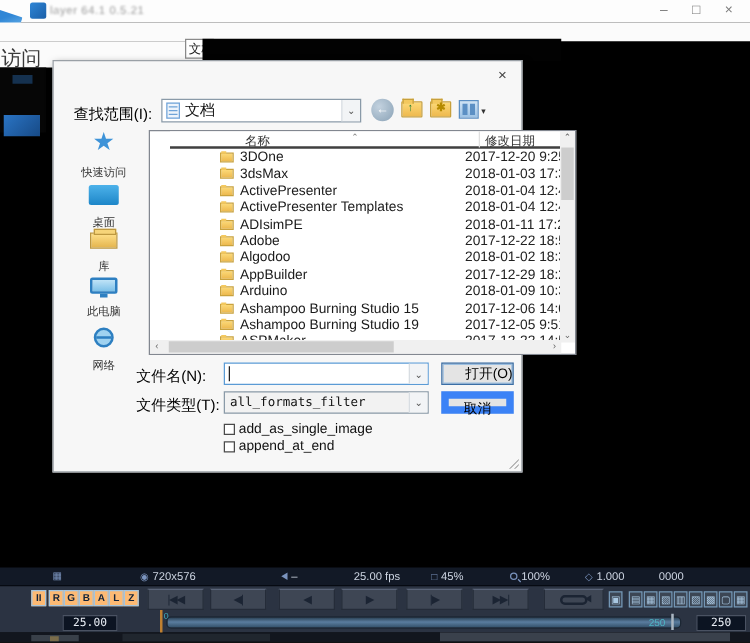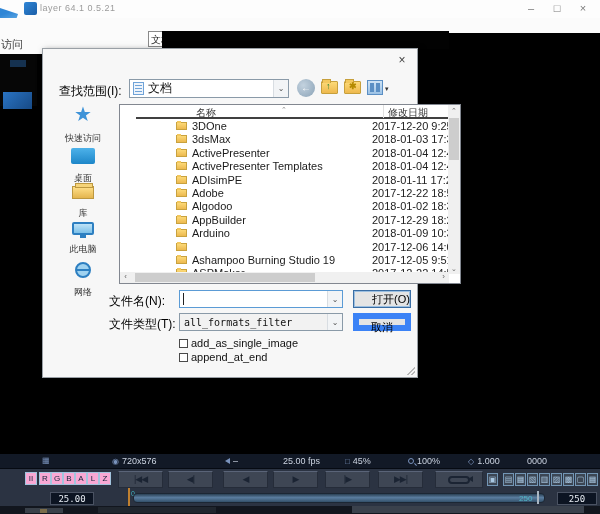--- a/index.html
+++ b/index.html
@@ -13,21 +13,21 @@
               background:linear-gradient(135deg,#2f86d6,#1b5fa8); border-radius:2px; }
   .app-swoosh { position:absolute; left:0px; top:8px; width:18px; height:30px;
                 background:linear-gradient(160deg,#2f86d6 20%,#6db3e8 60%, transparent 61%);
                 clip-path:polygon(0 0,100% 20%,55% 100%,0 70%); }
   .win-title { position:absolute; left:40px; top:3px; font-size:9px; color:#9b9b9b;
                filter:blur(0.7px); letter-spacing:.5px; }
   .win-controls { position:absolute; right:4px; top:0; height:18px; display:flex; }
   .win-btn { width:26px; height:18px; text-align:center; line-height:17px; font-size:11px; color:#7a7a7a; }
   .substrip { position:absolute; left:0; top:18px; width:600px; height:15px; background:#fbfbfb; }
   .frag-white { position:absolute; left:0; top:33px; width:163px; height:21px; background:#fbfbfb; }
-  .frag-label { position:absolute; left:1px; top:37px; font-size:11px; color:#3a3a3a; }
+  .frag-label { position:absolute; left:1px; top:37px; font-size:16px; color:#3a3a3a; }
   .frag-black { position:absolute; left:0; top:54px; width:37px; height:52px; background:#060606; }
   .frag-blue1 { position:absolute; left:3px; top:92px; width:29px; height:17px;
                 background:linear-gradient(135deg,#2a74c4,#174a86); }
   .frag-blue2 { position:absolute; left:10px; top:60px; width:16px; height:7px; background:#15314f; }
   .tooltip-box { position:absolute; left:148px; top:31px; width:23px; height:16px; background:#fff;
                  border:1px solid #8a8a8a; font-size:10px; color:#222; overflow:hidden;
                  line-height:15px; padding-left:2px; white-space:nowrap; }
   .black-strip { position:absolute; left:162px; top:31px; width:287px; height:18px; background:#020202; }
 
   
@@ -130,22 +130,22 @@
   .sb-ic { color:#7a93bd; font-size:8px; }
   .mag-ico { width:6px; height:6px; border:1px solid #7a93bd; border-radius:50%; position:relative; }
   .mag-ico::after { content:""; position:absolute; left:5px; top:5px; width:3px; height:1px;
                     background:#7a93bd; transform:rotate(45deg); }
   .spk-ico { width:0; height:0; border-top:3px solid transparent; border-bottom:3px solid transparent;
              border-right:5px solid #7a93bd; }
 
   
   .controls { position:absolute; left:0; top:468px; width:600px; height:38px; background:#2b3342;
               border-top:1px solid #060a12; }
-  .sq-btn { position:absolute; top:3px; width:12px; height:13px; background:#f9a8d4;
-            border:1px solid #a3c4de; color:#13233a; font-weight:normal; font-size:8px;
+  .sq-btn { position:absolute; top:3px; width:12px; height:13px; background:#fdba74;
+            border:1px solid #a3c4de; color:#13233a; font-weight:bold; font-size:8px;
             text-align:center; line-height:12px; }
   .trans-btn { position:absolute; top:2px; width:45px; height:17px; background:#3e4654;
                border:1px solid #252c39; border-top-color:#5a6478; color:#1b2433;
                font-size:9px; text-align:center; line-height:15px; letter-spacing:-1px; }
   .loop-btn { position:absolute; left:435px; top:2px; width:48px; height:17px; background:#3e4654;
               border:1px solid #252c39; border-top-color:#5a6478; display:flex; align-items:center;
               justify-content:center; }
   .loop-ico { width:22px; height:8px; border:2px solid #1b2433; border-radius:5px; position:relative; }
   .loop-ico::after { content:""; position:absolute; right:-5px; top:-2px; border:3px solid transparent;
                      border-right:5px solid #1b2433; }
@@ -282,20 +282,21 @@
             <span class="fname">AppBuilder</span>
             <span class="fdate">2017-12-29 18:21</span>
           </div>
         <div class="row">
             <span class="fold"></span>
             <span class="fname">Arduino</span>
             <span class="fdate">2018-01-09 10:30</span>
           </div>
         <div class="row">
             <span class="fold"></span>
+            <span class="fname">Ashampoo Burning Studio 15</span>
             <span class="fdate">2017-12-06 14:06</span>
           </div>
         <div class="row">
             <span class="fold"></span>
             <span class="fname">Ashampoo Burning Studio 19</span>
             <span class="fdate">2017-12-05 9:51</span>
           </div>
         <div class="row">
             <span class="fold"></span>
             <span class="fname">ASPMaker</span>

